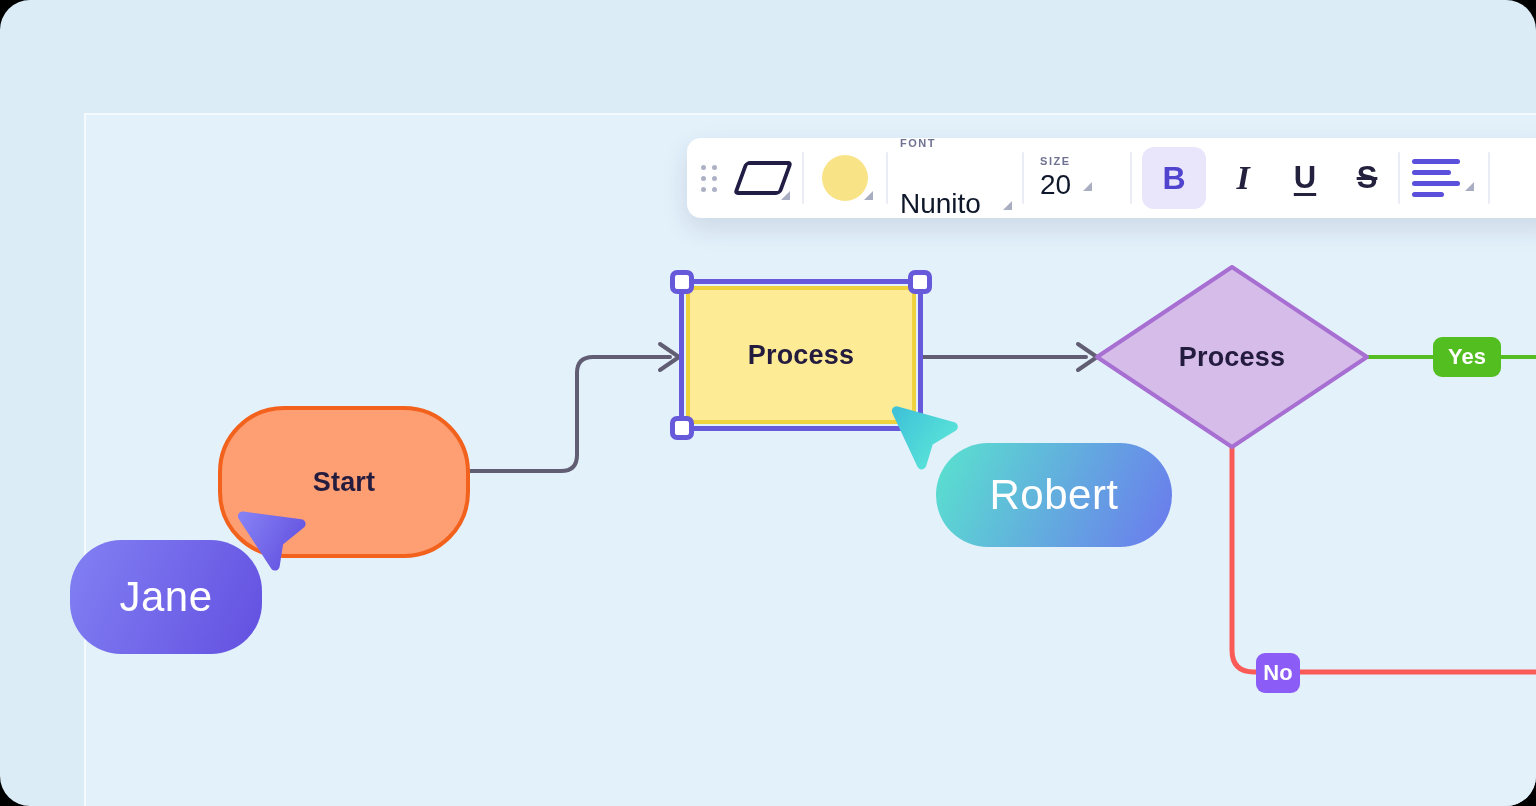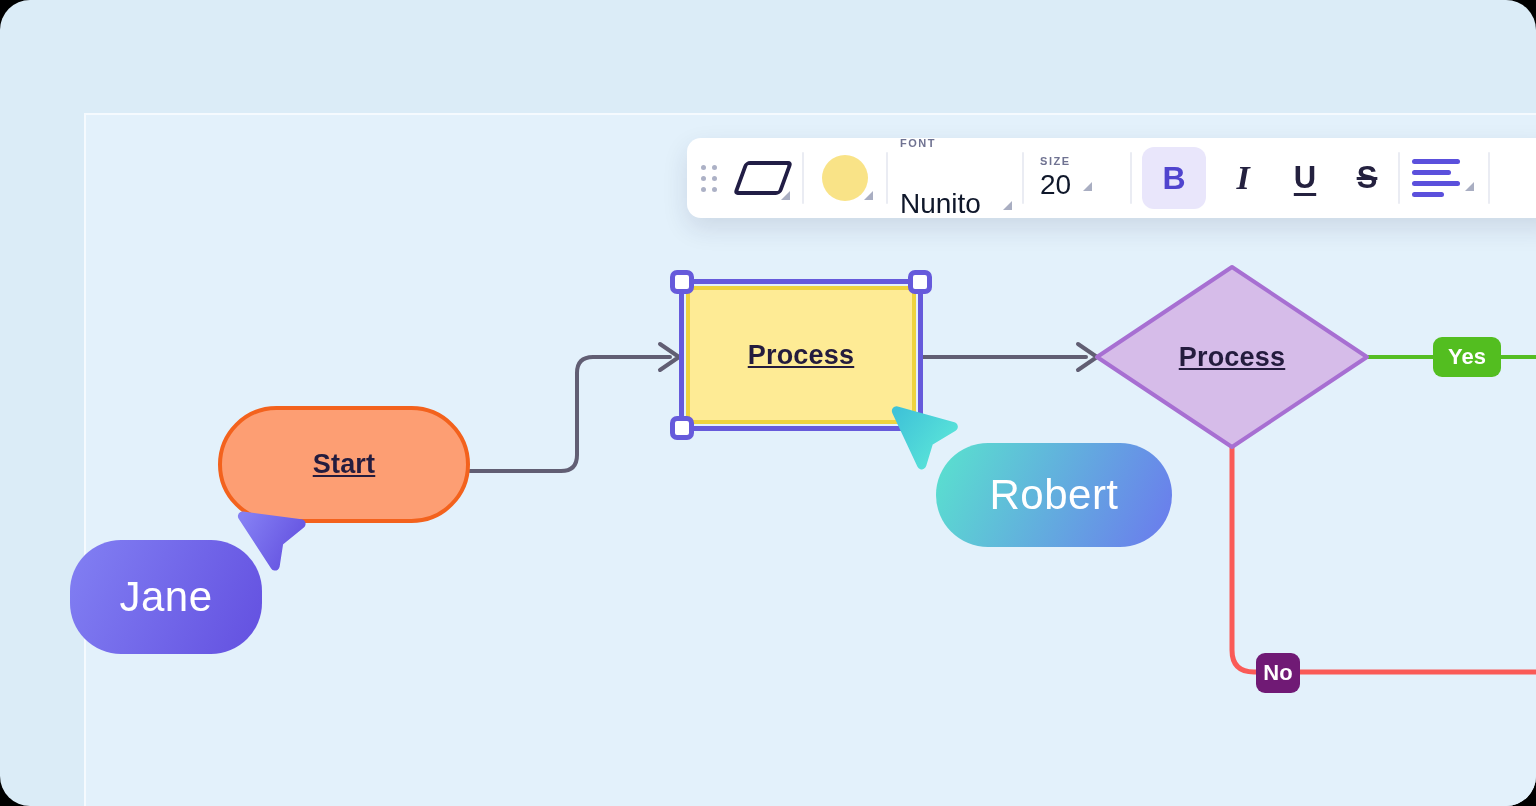--- a/index.html
+++ b/index.html
@@ -5,39 +5,39 @@
   html,body{margin:0;padding:0;}
   body{width:1536px;height:806px;background:#000;position:relative;overflow:hidden;
        font-family:"Liberation Sans",sans-serif;}
   .frame{position:absolute;inset:0;border-radius:30px;background:#dbecf7;overflow:hidden;}
   .canvas-area{position:absolute;left:84px;top:113px;right:0;bottom:0;background:#e3f1fb;
        border-left:2px solid rgba(255,255,255,.65);border-top:2px solid rgba(255,255,255,.65);}
   .connectors{position:absolute;left:0;top:0;}
 
   
   .node{position:absolute;display:flex;align-items:center;justify-content:center;
-        box-sizing:border-box;color:#241c3e;font-weight:700;font-size:27px;letter-spacing:.2px;text-decoration:underline;}
-  .node-start{left:218px;top:406px;width:252px;height:117px;border-radius:66px;
+        box-sizing:border-box;color:#241c3e;font-weight:700;font-size:27px;letter-spacing:.2px;}
+  .node-start{left:218px;top:406px;width:252px;height:152px;border-radius:66px;
         background:#fd9e73;border:4px solid #f3621d;}
   .node-process{left:686px;top:286px;width:230px;height:138px;
         background:#feeb95;border:4px solid #eed33f;}
   .selection-box{position:absolute;left:679px;top:279px;width:244px;height:152px;
         box-sizing:border-box;border:5px solid #665adb;}
   .handle{position:absolute;width:14px;height:14px;background:#fff;border:5px solid #665adb;
         border-radius:7px;}
   .handle.tl{left:-14px;top:-14px;} .handle.tr{right:-14px;top:-14px;}
   .handle.bl{left:-14px;bottom:-14px;} .handle.br{right:-14px;bottom:-14px;}
   .node-decision{left:1089px;top:259px;width:286px;height:196px;background:transparent;border:none;}
   .node-decision svg{position:absolute;inset:0;}
   .node-decision span{position:relative;}
 
   .edge-label{position:absolute;display:flex;align-items:center;justify-content:center;
         color:#fff;font-weight:700;font-size:22px;border-radius:9px;}
   .edge-label-yes{left:1433px;top:337px;width:68px;height:40px;background:#53be20;}
-  .edge-label-no{left:1256px;top:653px;width:44px;height:40px;background:#701a75;}
+  .edge-label-no{left:1256px;top:653px;width:44px;height:40px;background:#8b5cf6;}
 
   
   .pill{position:absolute;display:flex;align-items:center;justify-content:center;
         color:#fff;font-size:42px;font-weight:500;letter-spacing:.5px;}
   .pill-jane{left:70px;top:540px;width:192px;height:114px;border-radius:51px;
         background:linear-gradient(115deg,#8280f3,#6350e0);}
   .pill-robert{left:936px;top:443px;width:236px;height:104px;border-radius:52px;
         background:linear-gradient(115deg,#59e3ce,#6b79ee);}
   .cursor{position:absolute;}
   .cursor-jane{left:234px;top:499px;width:80px;height:72px;transform:rotate(-14deg);}

